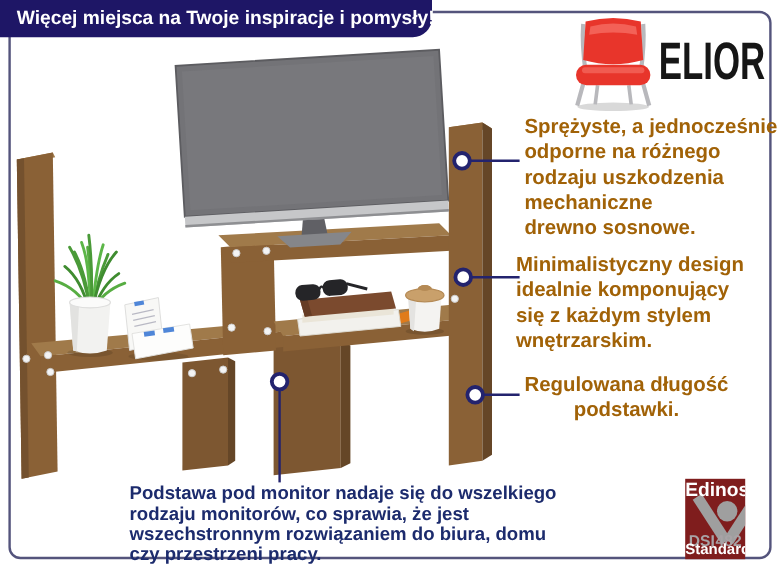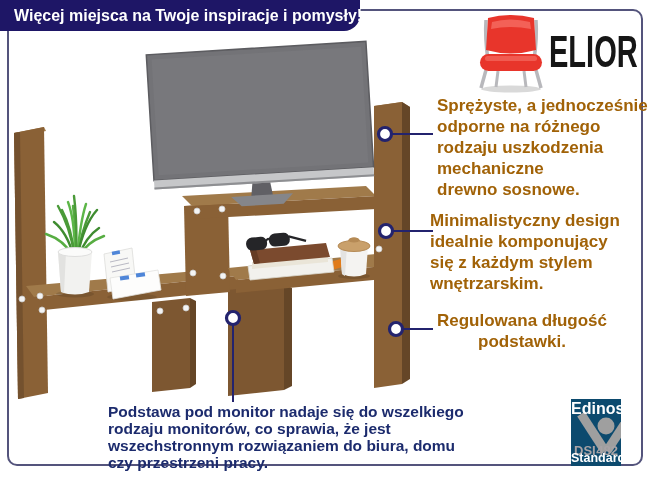--- a/index.html
+++ b/index.html
@@ -20,21 +20,21 @@
                font-size:15.5px;line-height:17px;white-space:pre-line;z-index:4;}
   .logo{position:absolute;left:476px;top:8px;width:170px;height:86px;z-index:5;}
   .logo-chair{position:absolute;left:0;top:0;}
   .logo-text{position:absolute;left:73px;top:22px;font-size:44px;line-height:44px;
              font-weight:bold;color:#161616;transform:scaleX(0.66);transform-origin:left top;
              letter-spacing:0px;}
   .warranty{position:absolute;left:9px;top:424px;width:74px;height:40px;background:#1c1c54;
             border-radius:10px;text-align:center;z-index:6;}
   .warranty-years{color:#e53030;font-size:19px;font-weight:bold;line-height:22px;margin-top:1px;}
   .warranty-label{color:#ffffff;font-size:13.5px;font-weight:bold;line-height:15px;}
-  .edinos{position:absolute;left:571px;top:399px;width:50px;height:67px;background:#0c4a6e;
+  .edinos{position:absolute;left:571px;top:399px;width:50px;height:67px;background:#7f1d1d;
           z-index:6;overflow:hidden;}
   .edinos-v{position:absolute;left:0;top:0;}
   .edinos-brand{position:absolute;left:0;top:1px;width:100%;text-align:center;color:#fff;
                 font-size:16px;font-weight:bold;}
   .edinos-dsi{position:absolute;left:3px;top:44px;color:#a8a3a6;font-size:13px;font-weight:bold;}
   .edinos-804{position:absolute;right:3px;top:44px;color:#a8a3a6;font-size:13px;font-weight:bold;}
   .edinos-standards{position:absolute;left:0;top:52px;width:100%;text-align:center;color:#fff;
                     font-size:12.5px;font-weight:bold;}
 </style>
 </head>

